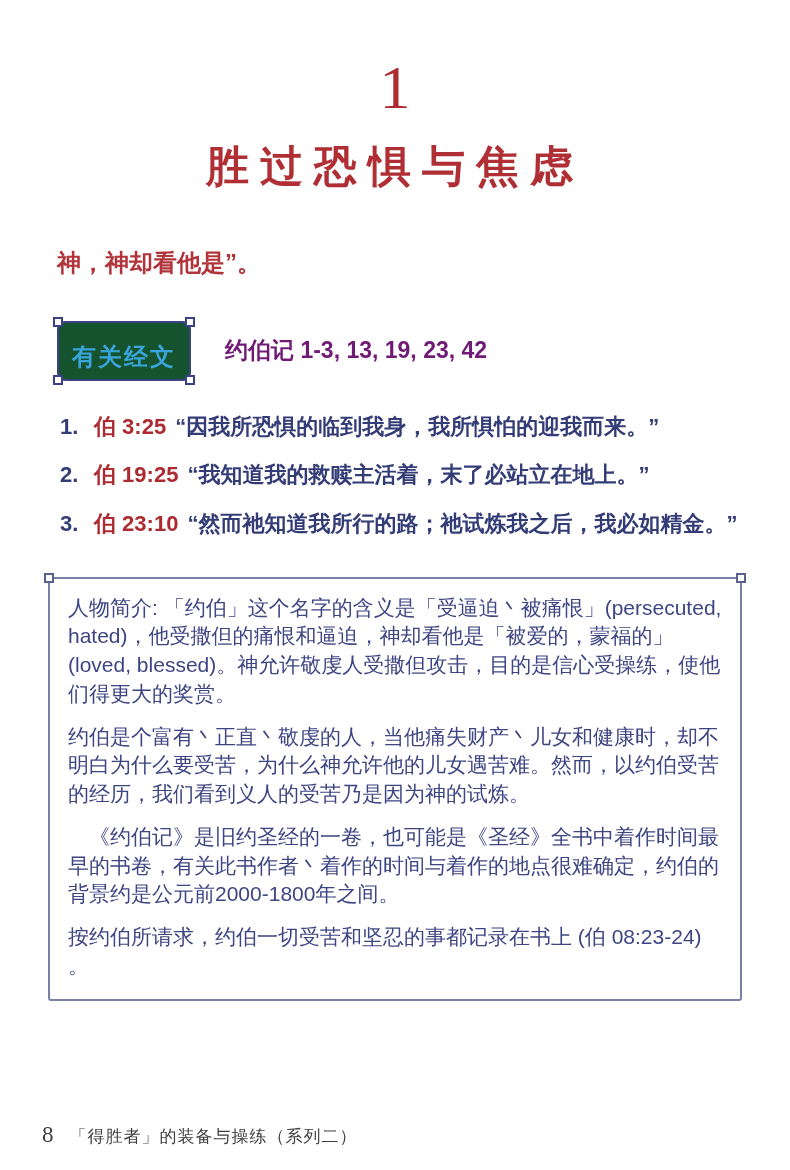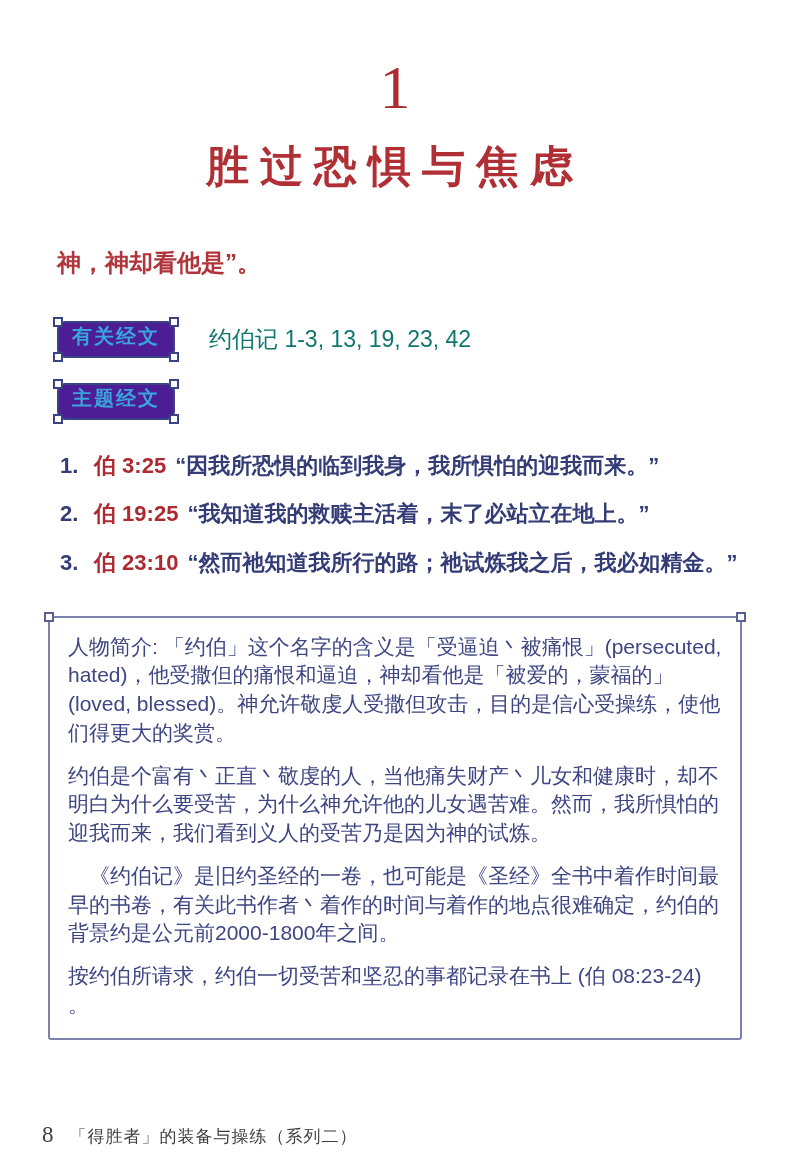--- a/index.html
+++ b/index.html
@@ -43,42 +43,42 @@
     align-items:center;
     margin-left:57px;
   }
   .row-related{margin-top:40px;}
   .row-theme{margin-top:25px;}
   .ornate{
     position:relative;
     display:inline-block;
     border:2px solid #3A4284;
     border-radius:8px;
-    padding:0 13px 6px;
-    font-size:20px;
+    padding:18px 13px 6px;
+    font-size:24px;
     font-weight:bold;
     letter-spacing:2px;
     color:#3AA5DC;
-    background:#4c1d95;
+    background:#14532d;
   }
   .corner{
     position:absolute;
     width:6px;height:6px;
     background:#ffffff;
     border:2px solid #3A4284;
   }
   .corner.tl{top:-6px;left:-6px;}
   .corner.tr{top:-6px;right:-6px;}
   .corner.bl{bottom:-6px;left:-6px;}
   .corner.br{bottom:-6px;right:-6px;}
   .scripture-value{
     margin-left:34px;
     font-size:23px;
-    font-weight:normal;
-    color:#0f766e;
+    font-weight:bold;
+    color:#701a75;
   }
   
   .verse-list{margin:32px 40px 0 60px;}
   .verse-item{
     display:flex;
     align-items:baseline;
     margin-bottom:20px;
     font-size:22px;
     font-weight:bold;
     line-height:1.3;
@@ -145,29 +145,20 @@
     <span class="ornate">
       <i class="corner tl"></i>
       <i class="corner tr"></i>
       <i class="corner bl"></i>
       <i class="corner br"></i>
       <span>有关经文</span>
     </span>
     <span class="scripture-value">约伯记 1-3, 13, 19, 23, 42</span>
   </div>
 
-  <div class="label-row row-theme">
-    <span class="ornate">
-      <i class="corner tl"></i>
-      <i class="corner tr"></i>
-      <i class="corner bl"></i>
-      <i class="corner br"></i>
-      <span>主题经文</span>
-    </span>
-  </div>
 
   <div class="verse-list">
     <div class="verse-item">
       <span class="verse-num">1.</span>
       <span class="verse-ref">伯 3:25</span>
       <span class="verse-text">“因我所恐惧的临到我身，我所惧怕的迎我而来。”</span>
     </div>
     <div class="verse-item">
       <span class="verse-num">2.</span>
       <span class="verse-ref">伯 19:25</span>
@@ -178,21 +169,21 @@
       <span class="verse-ref">伯 23:10</span>
       <span class="verse-text">“然而祂知道我所行的路；祂试炼我之后，我必如精金。”</span>
     </div>
   </div>
 
   <div class="bio-box">
     <i class="corner tl"></i>
     <i class="corner tr"></i>
 
     <p>人物简介: 「约伯」这个名字的含义是「受逼迫丶被痛恨」(persecuted, hated)，他受撒但的痛恨和逼迫，神却看他是「被爱的，蒙福的」(loved,  blessed)。神允许敬虔人受撒但攻击，目的是信心受操练，使他们得更大的奖赏。</p>
-    <p>约伯是个富有丶正直丶敬虔的人，当他痛失财产丶儿女和健康时，却不明白为什么要受苦，为什么神允许他的儿女遇苦难。然而，我所惧怕的迎我而来，我们看到义人的受苦乃是因为神的试炼。</p>
+    <p>约伯是个富有丶正直丶敬虔的人，当他痛失财产丶儿女和健康时，却不明白为什么要受苦，为什么神允许他的儿女遇苦难。然而，以约伯受苦的经历，我们看到义人的受苦乃是因为神的试炼。</p>
     <p>　《约伯记》是旧约圣经的一卷，也可能是《圣经》全书中着作时间最早的书卷，有关此书作者丶着作的时间与着作的地点很难确定，约伯的背景约是公元前2000-1800年之间。</p>
     <p>按约伯所请求，约伯一切受苦和坚忍的事都记录在书上 (伯 08:23-24) 。</p>
   </div>
 
   <div class="footer">
     <span class="page-num">8</span>
     <span class="book-title">「得胜者」的装备与操练（系列二）</span>
   </div>
 
 </div>

